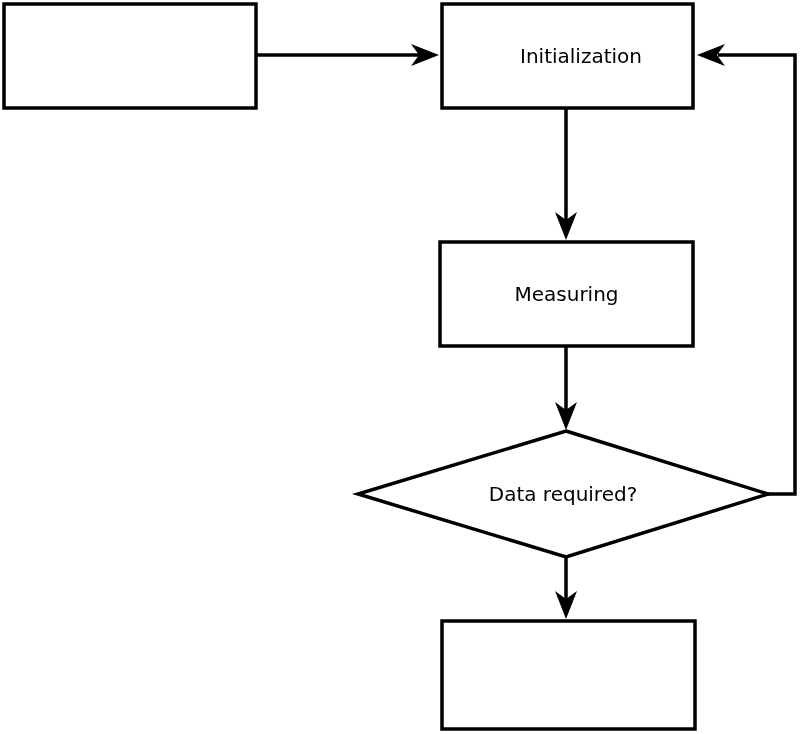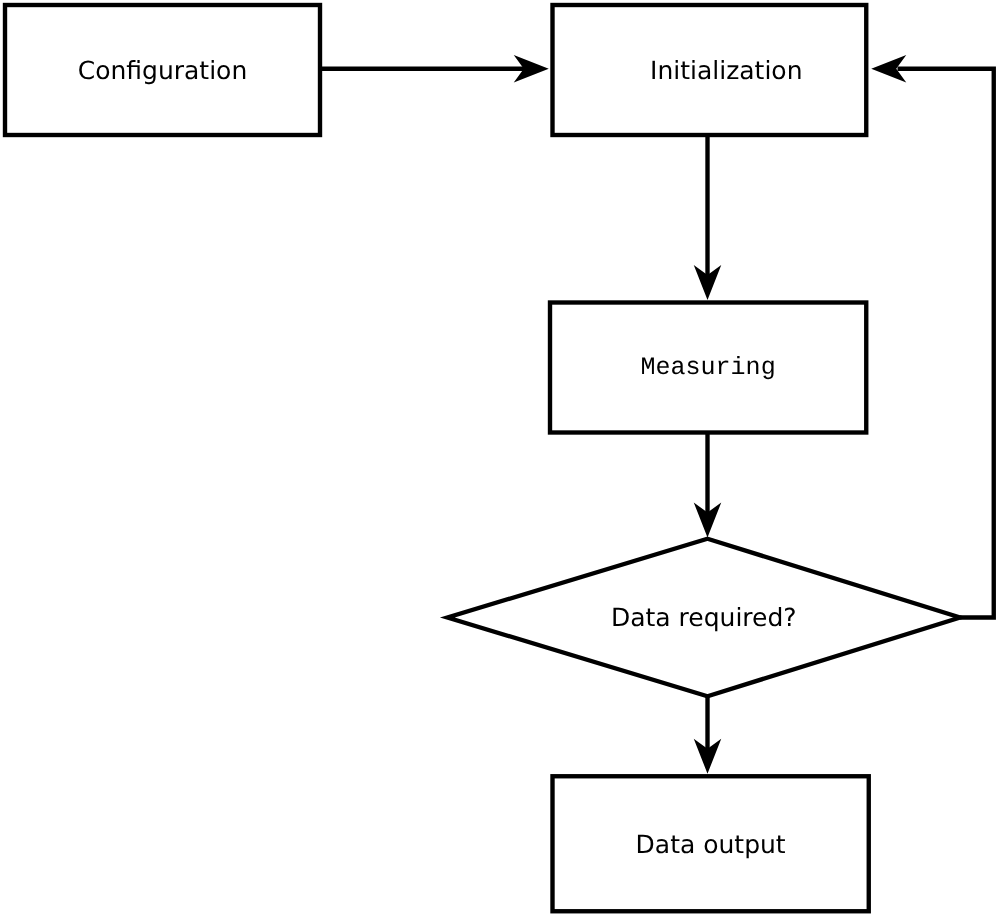--- a/index.html
+++ b/index.html
@@ -56,33 +56,27 @@
 
     <g fill="#000000" stroke="none">
       <polygon points="439,55 411,44 419,55 411,66"></polygon>
       <polygon points="697,55 725,44 717,55 725,66"></polygon>
       <polygon points="566,240 555,212 566,220 577,212"></polygon>
       <polygon points="566,430 555,402 566,410 577,402"></polygon>
       <polygon points="566,619 555,591 566,599 577,591"></polygon>
     </g>
   </svg>
 
-  <div class="node-label" style="left:4px; top:4px; width:252px; height:104px;">
-    <span>Configuration</span>
-  </div>
 
   <div class="node-label" style="left:442px; top:4px; width:278px; height:104px;align-items:center;">
     <span>Initialization</span>
   </div>
 
-  <div class="node-label" style="left:440px; top:242px; width:253px; height:104px;font-family:Liberation Mono, monospace;">
+  <div class="node-label" style="left:440px; top:242px; width:253px; height:104px;">
     <span>Measuring</span>
   </div>
 
   <div class="node-label" style="left:358px; top:431px; width:410px; height:126px;">
     <span>Data required?</span>
   </div>
 
-  <div class="node-label" style="left:442px; top:621px; width:253px; height:108px;">
-    <span>Data output</span>
-  </div>
 
 </div>
 
 </body></html>

